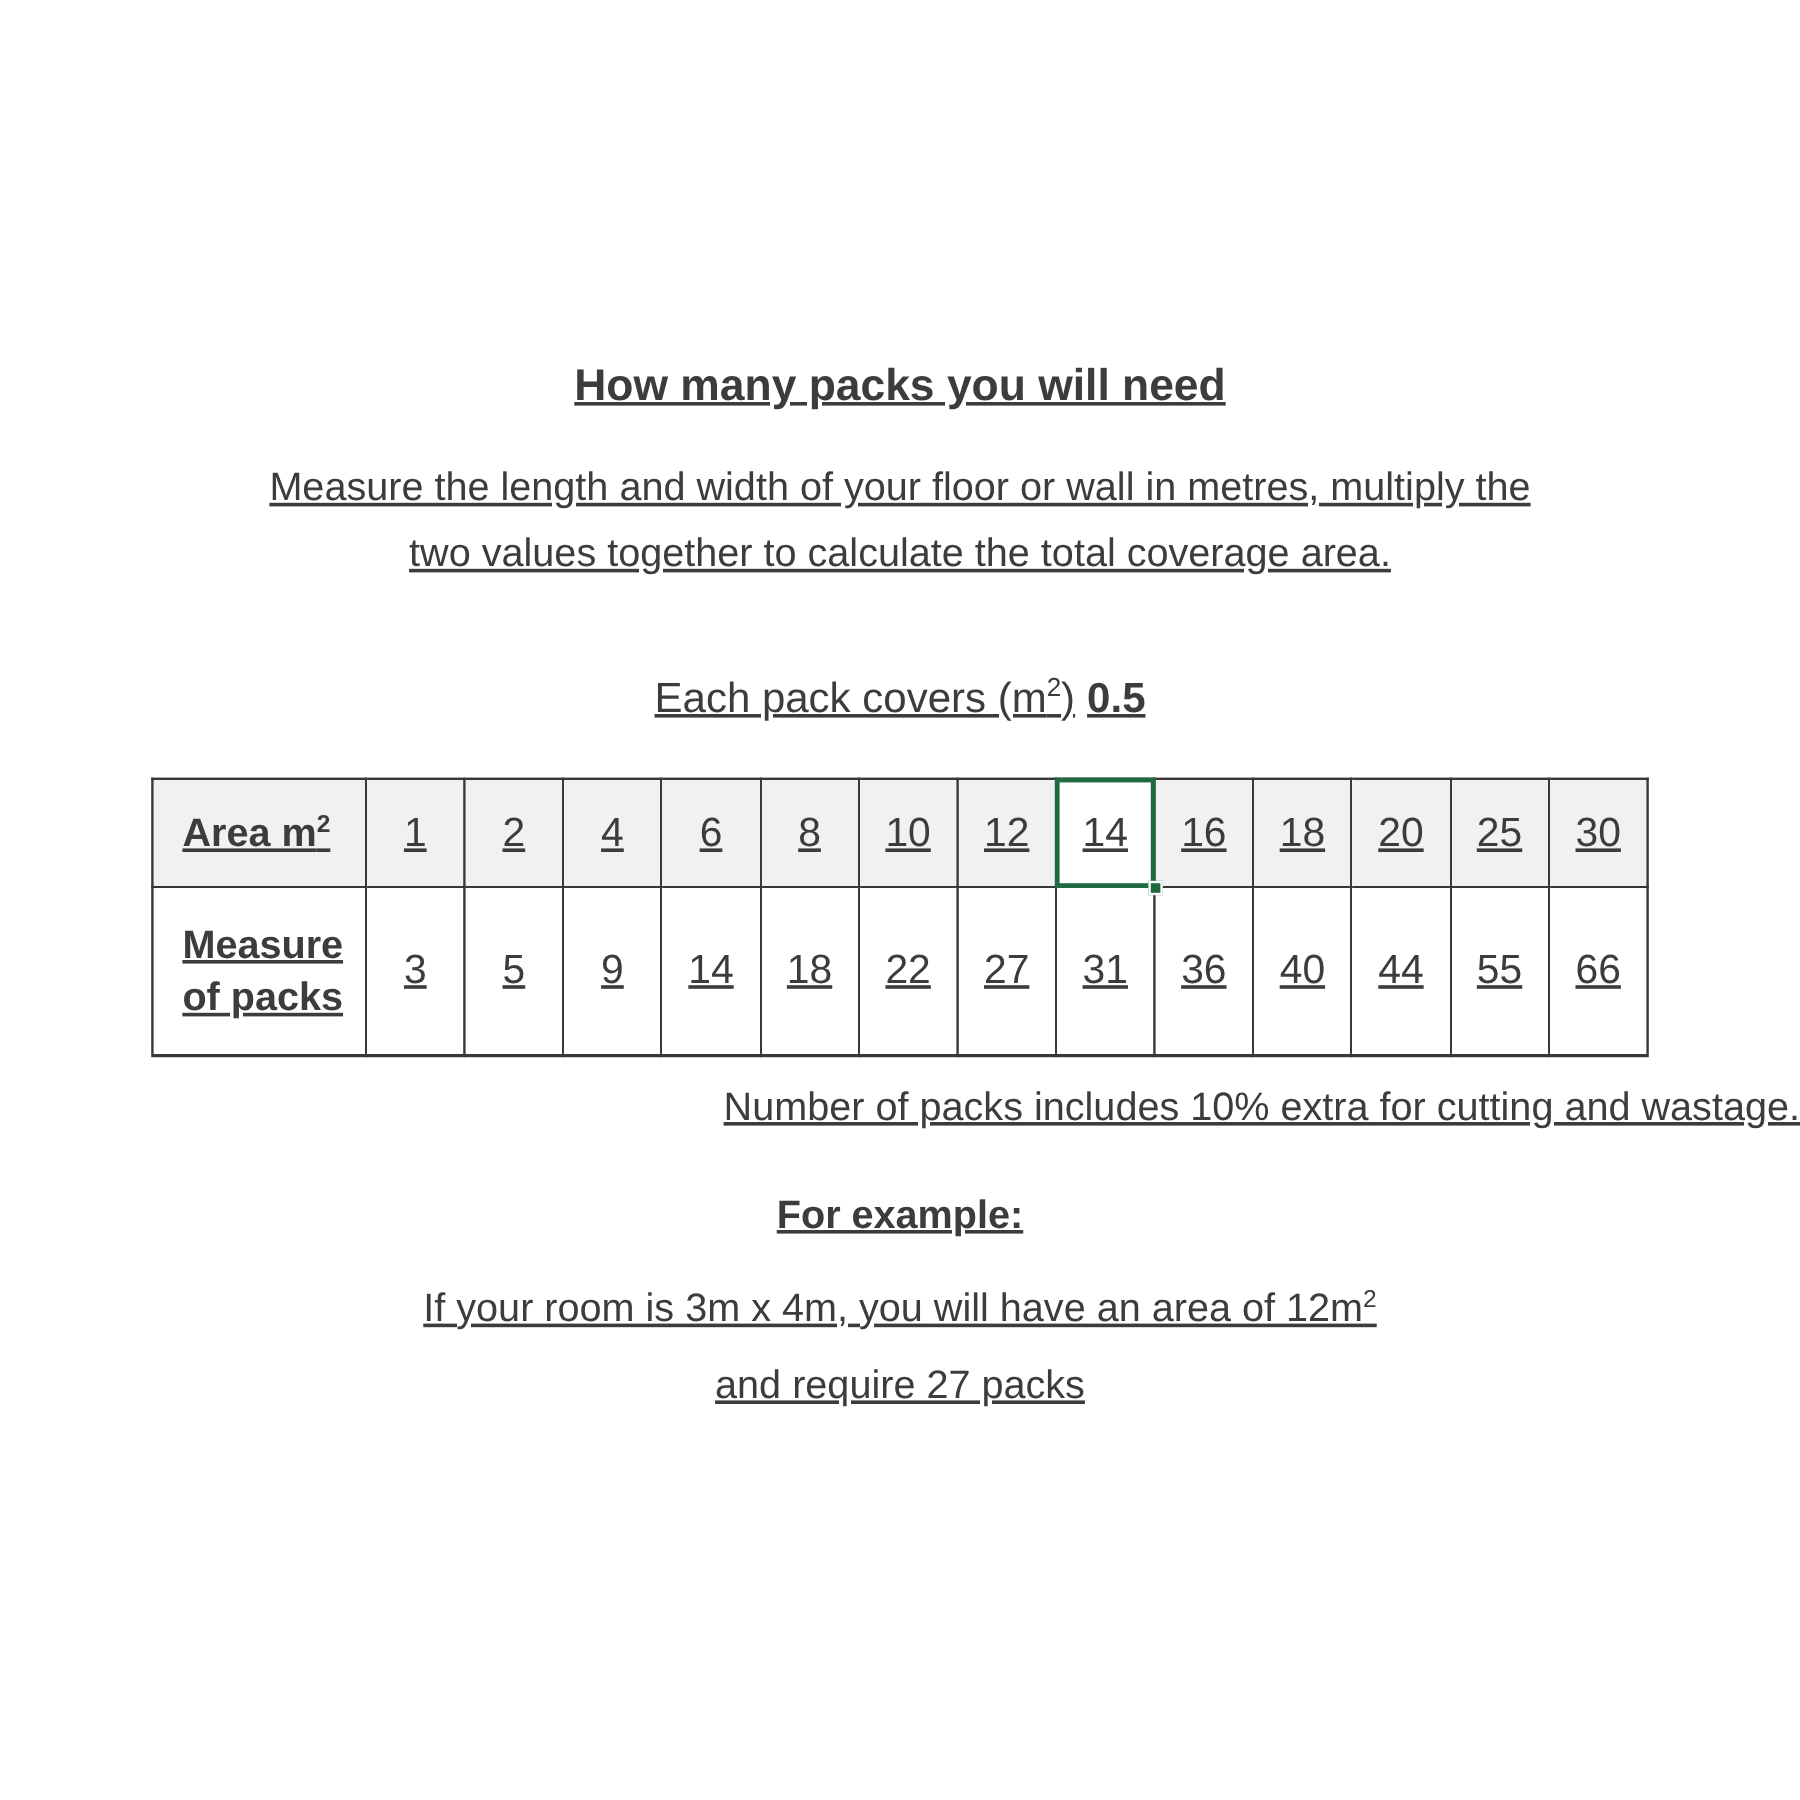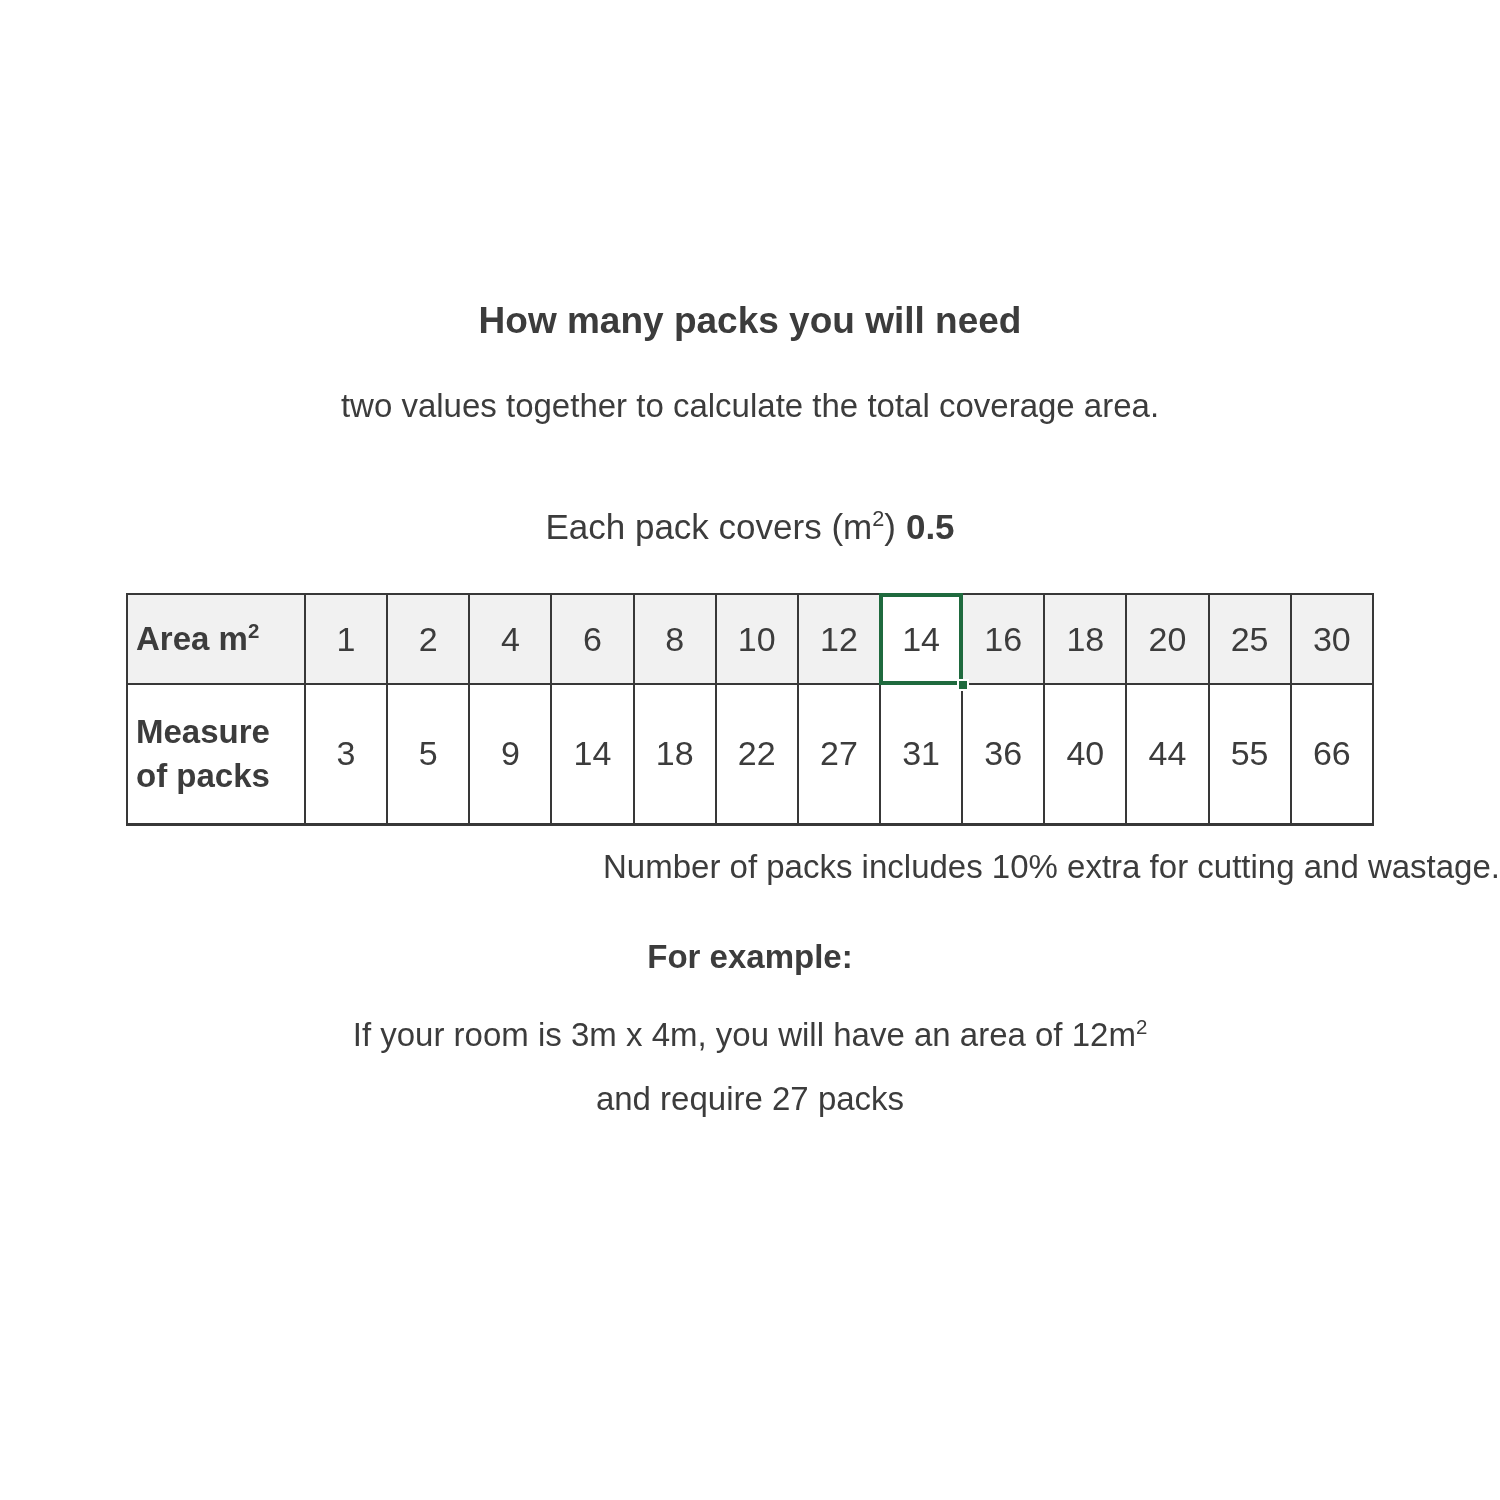--- a/index.html
+++ b/index.html
@@ -17,20 +17,21 @@
   body {
     width: 1500px;
     height: 1500px;
     font-family: "Liberation Sans", sans-serif;
     color: var(--text);
     overflow: hidden;
   }
   .page {
     padding-top: 300px;
     text-align: center;
+    text-decoration: underline;
   }
   .title {
     font-size: 37px;
     font-weight: 700;
     margin: 0 0 36px 0;
   }
   .intro {
     font-size: 33px;
     line-height: 55px;
     margin: 0;
@@ -67,21 +68,21 @@
     height: 90px;
   }
   tr.body-row th, tr.body-row td {
     background: #ffffff;
     height: 140px;
   }
   th.rowlabel {
     text-align: left;
     font-size: 33px;
     font-weight: 700;
-    padding-left: 8px;
+    padding-left: 24px;
     line-height: 1.32;
   }
   td.num {
     text-align: center;
     font-size: 34px;
     font-weight: 400;
   }
   td.num.selected { background: #ffffff; }
   .sel-box {
     position: absolute;
@@ -121,20 +122,21 @@
   }
 </style>
 </head>
 <body>
 
 <div class="page">
 
   <h1 class="title">How many packs you will need</h1>
 
   <div class="intro">
+    <div>Measure the length and width of your floor or wall in metres, multiply the</div>
     <div>two values together to calculate the total coverage area.</div>
   </div>
 
   <div class="coverage">
     <span>Each pack covers (m</span><sup>2</sup><span>)</span><span class="value">0.5</span>
   </div>
 
   <table class="packs">
     <colgroup>
       <col class="label-col">

